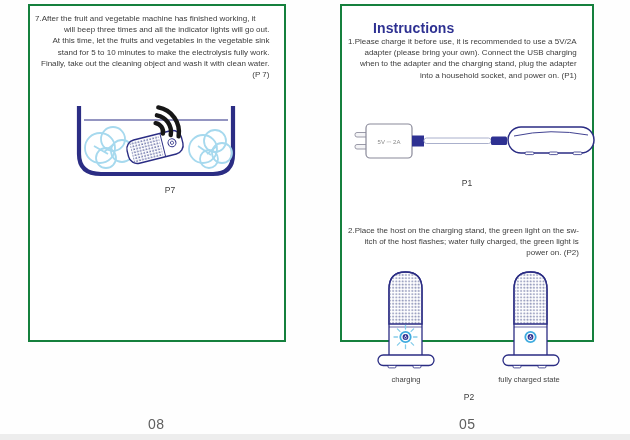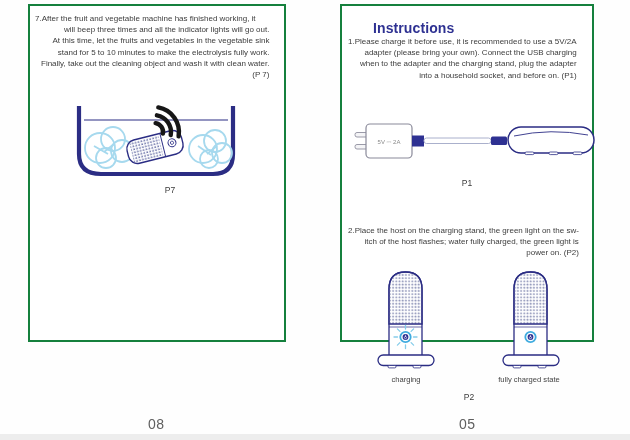--- a/index.html
+++ b/index.html
@@ -88,21 +88,21 @@
   <div class="page-num" style="left:148px;top:416px;">08</div>
 
   <div class="page page-right">
 
     <div class="section-header">Instructions</div>
 
     <div class="para" style="left:6px;top:30px;">
       <div class="line">1.Please charge it before use, it is recommended to use a 5V/2A</div>
       <div class="line cont">adapter (please bring your own). Connect the USB charging</div>
       <div class="line cont">when to the adapter and the charging stand, plug the adapter</div>
-      <div class="line cont">into a household socket, and before on. (P1)</div>
+      <div class="line cont">into a household socket, and power on. (P1)</div>
     </div>
 
     <svg class="figure" style="left:8px;top:108px;" width="246" height="55" viewBox="0 0 246 55">
 
       <g fill="#f4f4f6" stroke="#9a9aa8" stroke-width="1">
         <rect x="5" y="18.5" width="13" height="4.5" rx="2"></rect>
         <rect x="5" y="30.5" width="13" height="4.5" rx="2"></rect>
       </g>
 
       <g>

